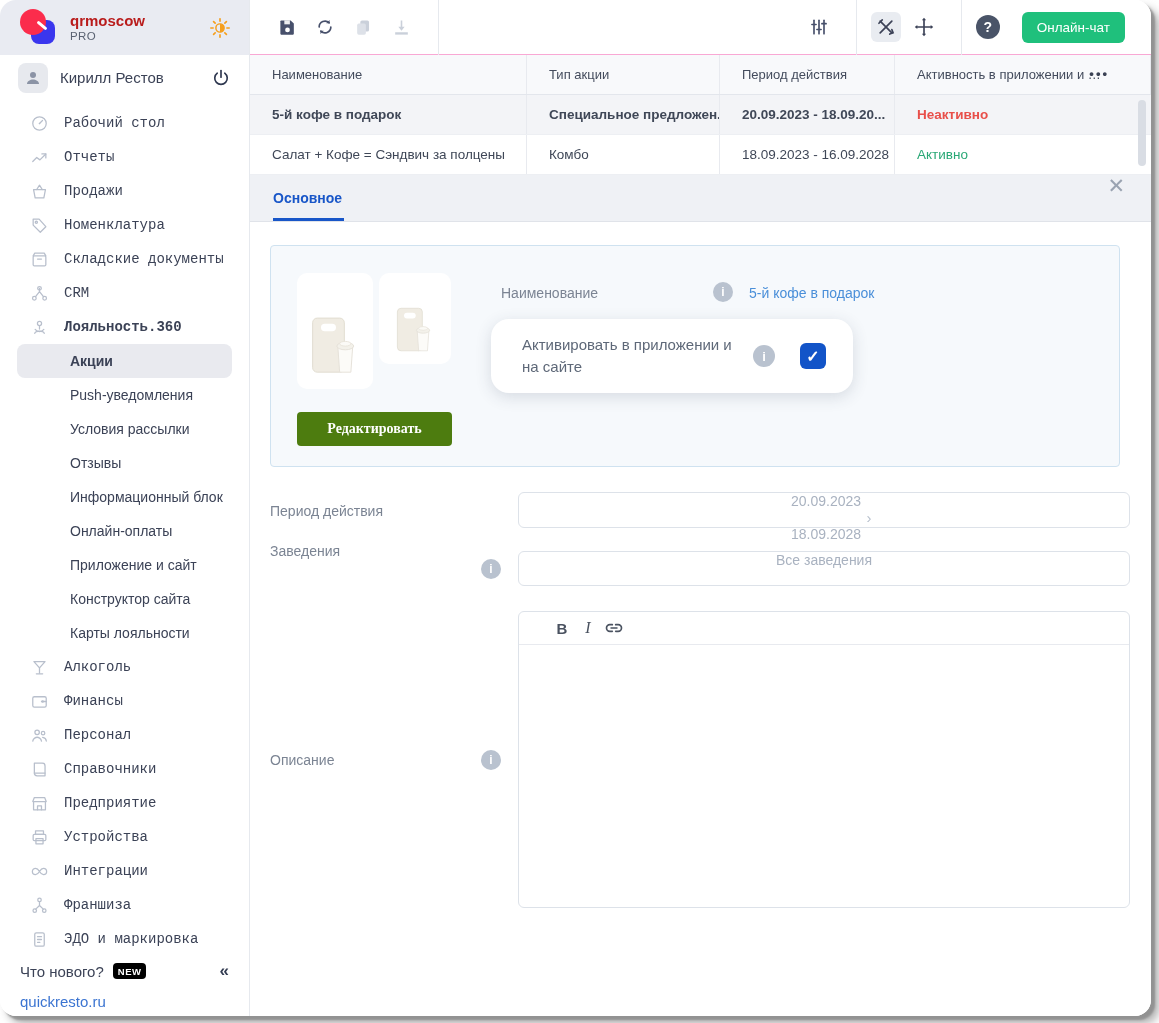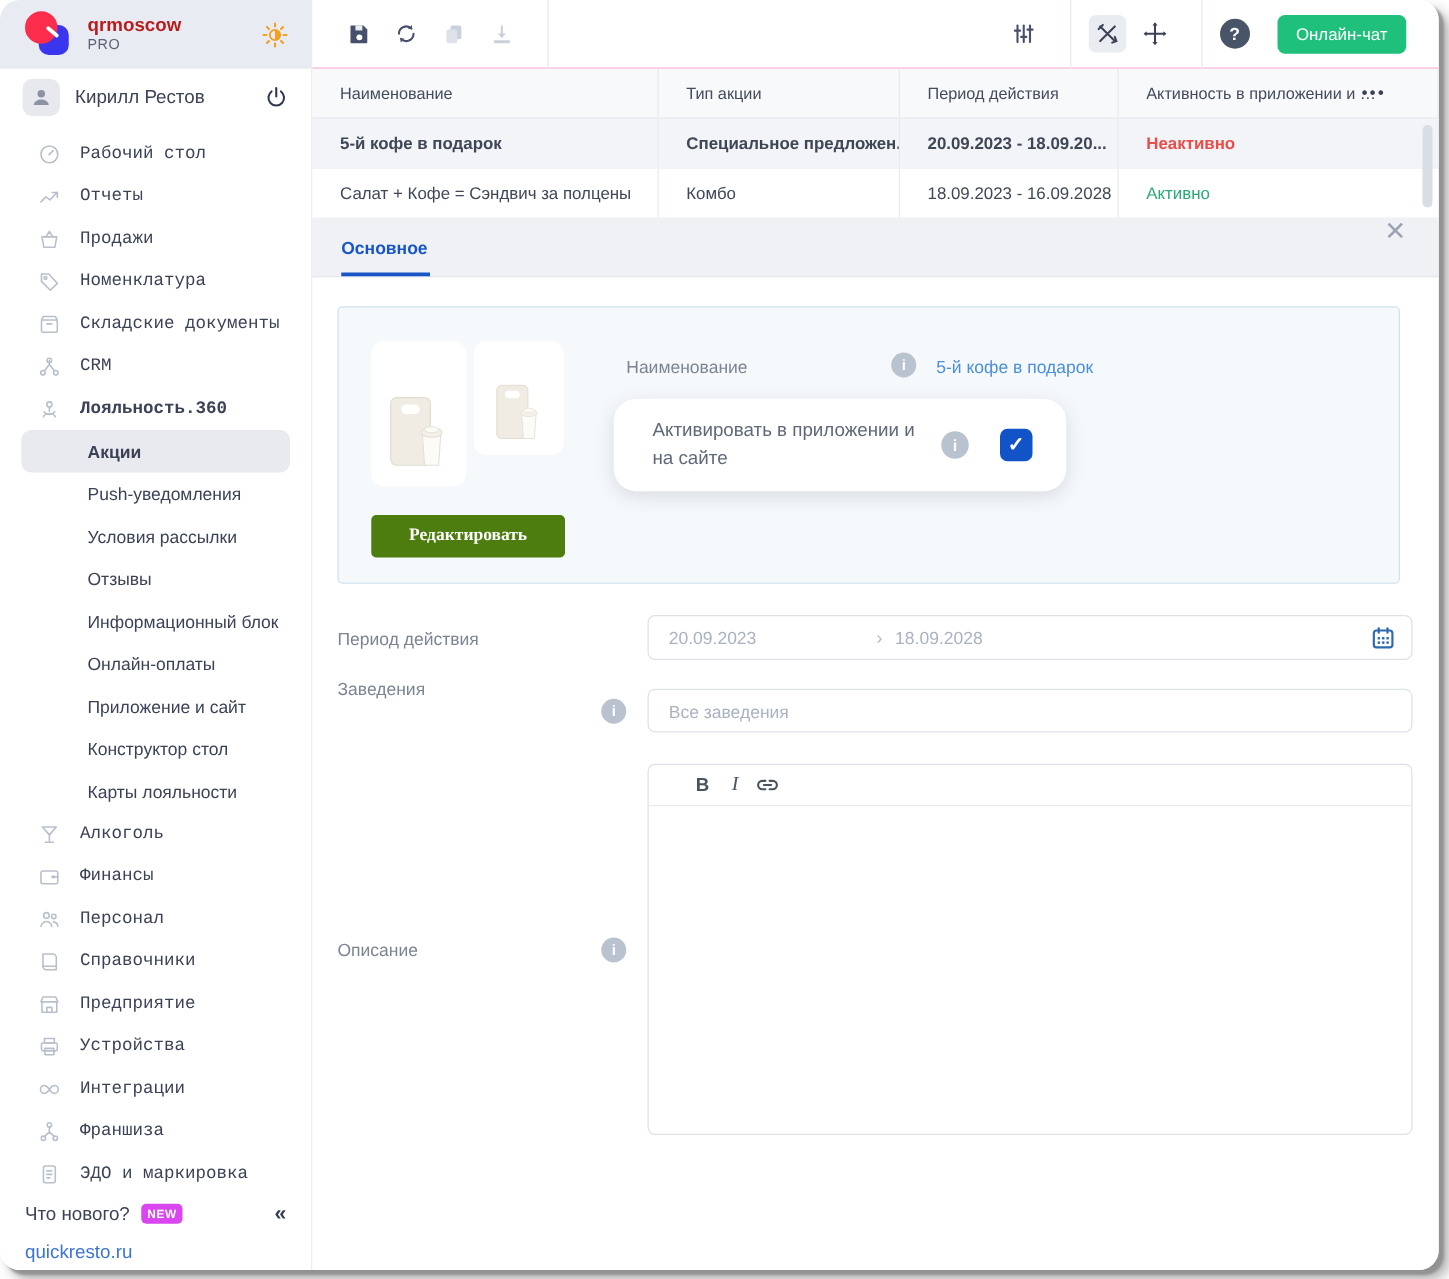--- a/index.html
+++ b/index.html
@@ -22,21 +22,21 @@
   .avatar{width:30px;height:30px;border-radius:8px;background:#e7e9ee;display:flex;align-items:center;justify-content:center;}
   .uname{margin-left:12px;font-size:15px;color:#3b4256;}
   .power{margin-left:auto;width:20px;height:20px;}
   .sb-nav{flex:1 1 auto;padding-top:6px;overflow:hidden;}
   .nav-item{height:34px;display:flex;align-items:center;padding:0 18px 0 30px;cursor:pointer;font-size:14px;color:#3b4256;font-family:Liberation Mono, monospace;}
   .nav-item .nico{width:19px;height:19px;flex:0 0 19px;margin-right:15px;stroke:#b8bfcc;fill:none;stroke-width:1.6;stroke-linecap:round;stroke-linejoin:round;}
   .nav-item.active{font-weight:700;}
   .sub-item{height:34px;display:flex;align-items:center;margin:0 17px;padding:0 0 0 53px;border-radius:8px;font-size:14px;color:#3b4256;cursor:pointer;}
   .sub-item.selected{background:#e9eaef;font-weight:700;}
   .sb-whatsnew{height:30px;flex:0 0 30px;display:flex;align-items:center;padding:0 20px;font-size:15px;color:#3b4256;cursor:pointer;}
-  .badge-new{margin-left:9px;background:#d946ef;color:#fff;font-size:9.5px;font-weight:700;letter-spacing:.5px;border-radius:4px;padding:2.5px 5px;}
+  .badge-new{margin-left:9px;background:#000000;color:#fff;font-size:9.5px;font-weight:700;letter-spacing:.5px;border-radius:4px;padding:2.5px 5px;}
   .collapse{margin-left:auto;color:#333c52;font-size:17px;font-weight:700;cursor:pointer;}
   .collapse::after{content:"\00AB";}
   .sb-site{height:30px;flex:0 0 30px;display:flex;align-items:center;padding:0 20px;}
   .sb-site a{font-size:15px;color:#3b74d1;text-decoration:none;cursor:pointer;}
   
   .main{flex:1 1 auto;display:flex;flex-direction:column;min-width:0;}
   .toolbar{height:55px;flex:0 0 55px;background:#fff;border-bottom:1px solid #f9a8d4;display:flex;align-items:center;padding:0 26px 0 22px;}
   .tbtn{width:30px;height:30px;display:flex;align-items:center;justify-content:center;margin-right:8px;cursor:pointer;border-radius:6px;}
   .tb-divider{width:1px;height:55px;background:#e6e9ee;margin:0 14px;}
   .right-cluster{margin-left:auto;display:flex;align-items:center;}
@@ -87,21 +87,21 @@
     box-shadow:0 4px 16px rgba(50,60,90,.16);}
   .spot-label{position:absolute;left:31px;top:15px;width:225px;font-size:15px;line-height:22px;color:#5e6878;}
   .spot-info{position:absolute;left:262px;top:26px;width:22px;height:22px;font-size:13px;}
   .checkbox{position:absolute;left:309px;top:24px;width:26px;height:26px;border-radius:6px;background:#1254c8;color:#fff;
     display:flex;align-items:center;justify-content:center;font-size:16px;font-weight:700;cursor:pointer;}
   .checkbox::after{content:"\2713";}
   .edit-btn{position:absolute;left:26px;top:166px;width:155px;height:34px;background:#4d7c0f;color:#fff;border:none;border-radius:4px;
     font-size:14px;font-weight:700;font-family:Liberation Serif, serif;cursor:pointer;}
   .form-label{position:absolute;left:20px;font-size:14px;color:#7b8493;}
   .form-info{position:absolute;left:231px;}
-  .input{position:absolute;left:268px;width:612px;border:1px solid #dde2e9;border-radius:6px;background:#fff;}
+  .input{position:absolute;left:268px;width:612px;border:1px solid #dde2e9;border-radius:6px;background:#fff;flex-direction:column;}
   .date-input{top:270px;height:36px;display:flex;align-items:center;padding:0 12px 0 16px;cursor:pointer;}
   .date-val{font-size:14px;color:#a9b2c0;}
   .date-sep{margin:0 10px 0 96px;color:#b6bfcc;font-size:15px;}
   .date-sep::after{content:"\203A";}
   .cal-icon{margin-left:auto;width:21px;height:21px;cursor:pointer;}
   .venues-input{top:329px;height:35px;display:flex;align-items:center;padding:0 16px;cursor:text;}
   .placeholder{font-size:14px;color:#a9b2c0;}
   .editor{position:absolute;left:268px;top:389px;width:612px;height:297px;border:1px solid #dde2e9;border-radius:6px;background:#fff;}
   .ed-toolbar{height:33px;border-bottom:1px solid #e8eaef;display:flex;align-items:center;padding-left:30px;}
   .ed-btn{width:26px;height:24px;display:flex;align-items:center;justify-content:center;cursor:pointer;color:#4a5260;}
@@ -232,21 +232,21 @@
           <div class="sub-item">
             <span>Информационный блок</span>
           </div>
           <div class="sub-item">
             <span>Онлайн-оплаты</span>
           </div>
           <div class="sub-item">
             <span>Приложение и сайт</span>
           </div>
           <div class="sub-item">
-            <span>Конструктор стол</span>
+            <span>Конструктор сайта</span>
           </div>
           <div class="sub-item">
             <span>Карты лояльности</span>
           </div>
         </div>
       <div id="nav-bottom">
           <div class="nav-item">
             <svg viewBox="0 0 24 24" class="nico">
               <path d="M5 4.5h14L12 12.5z"></path>
               <path d="M12 12.5V19"></path>

